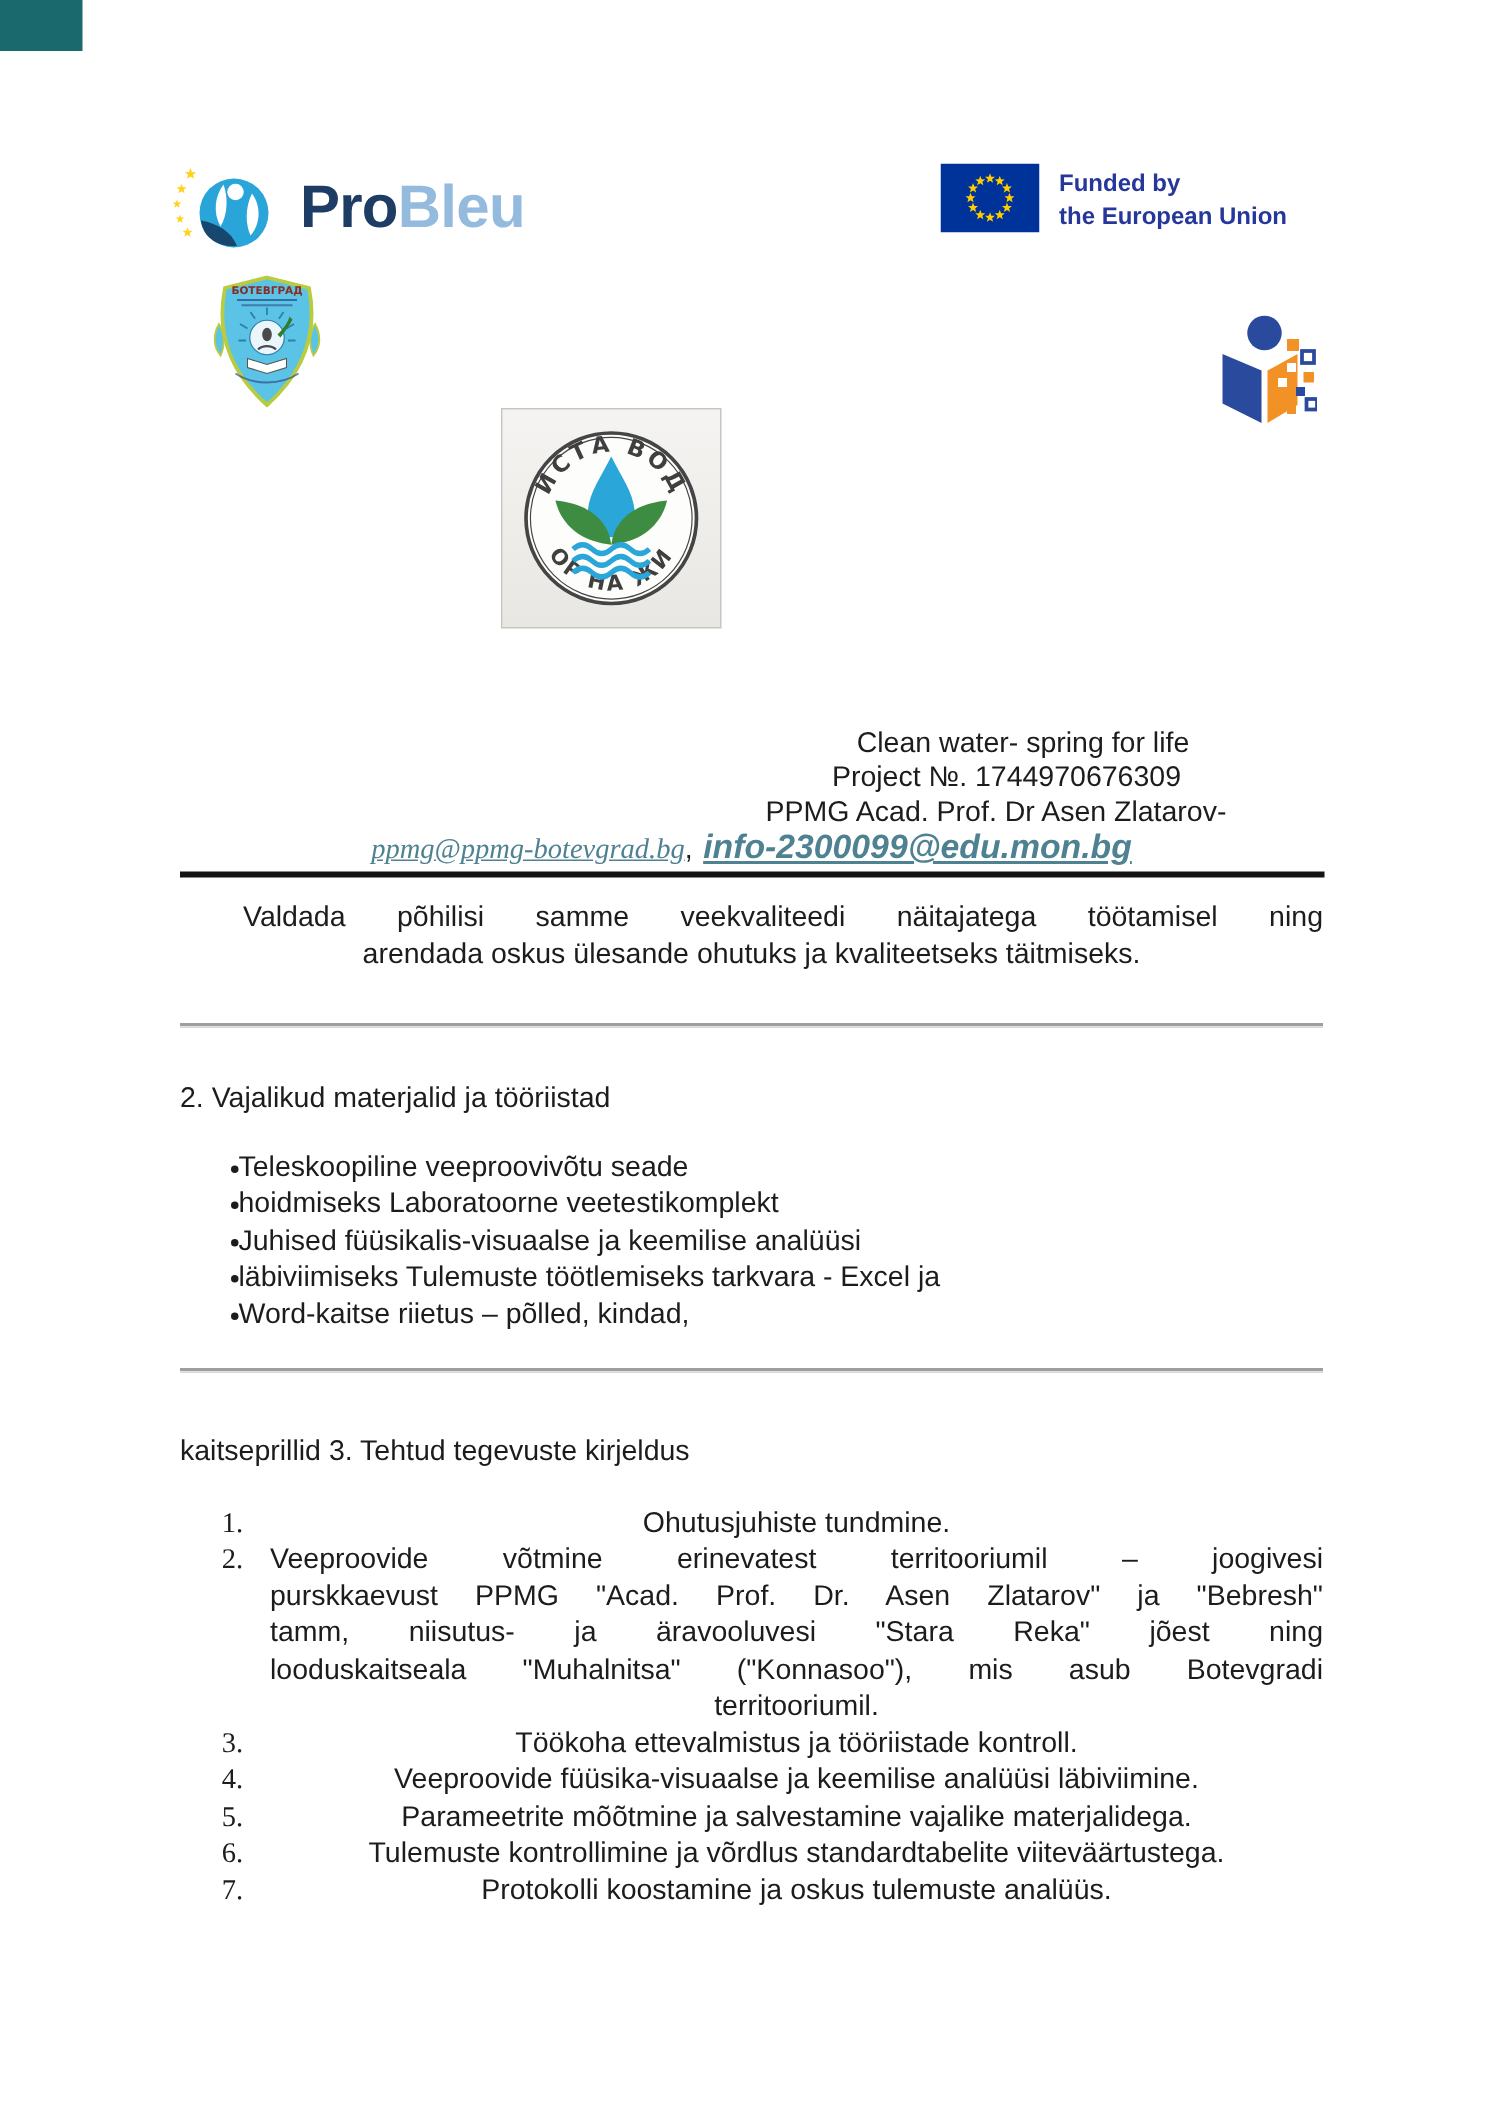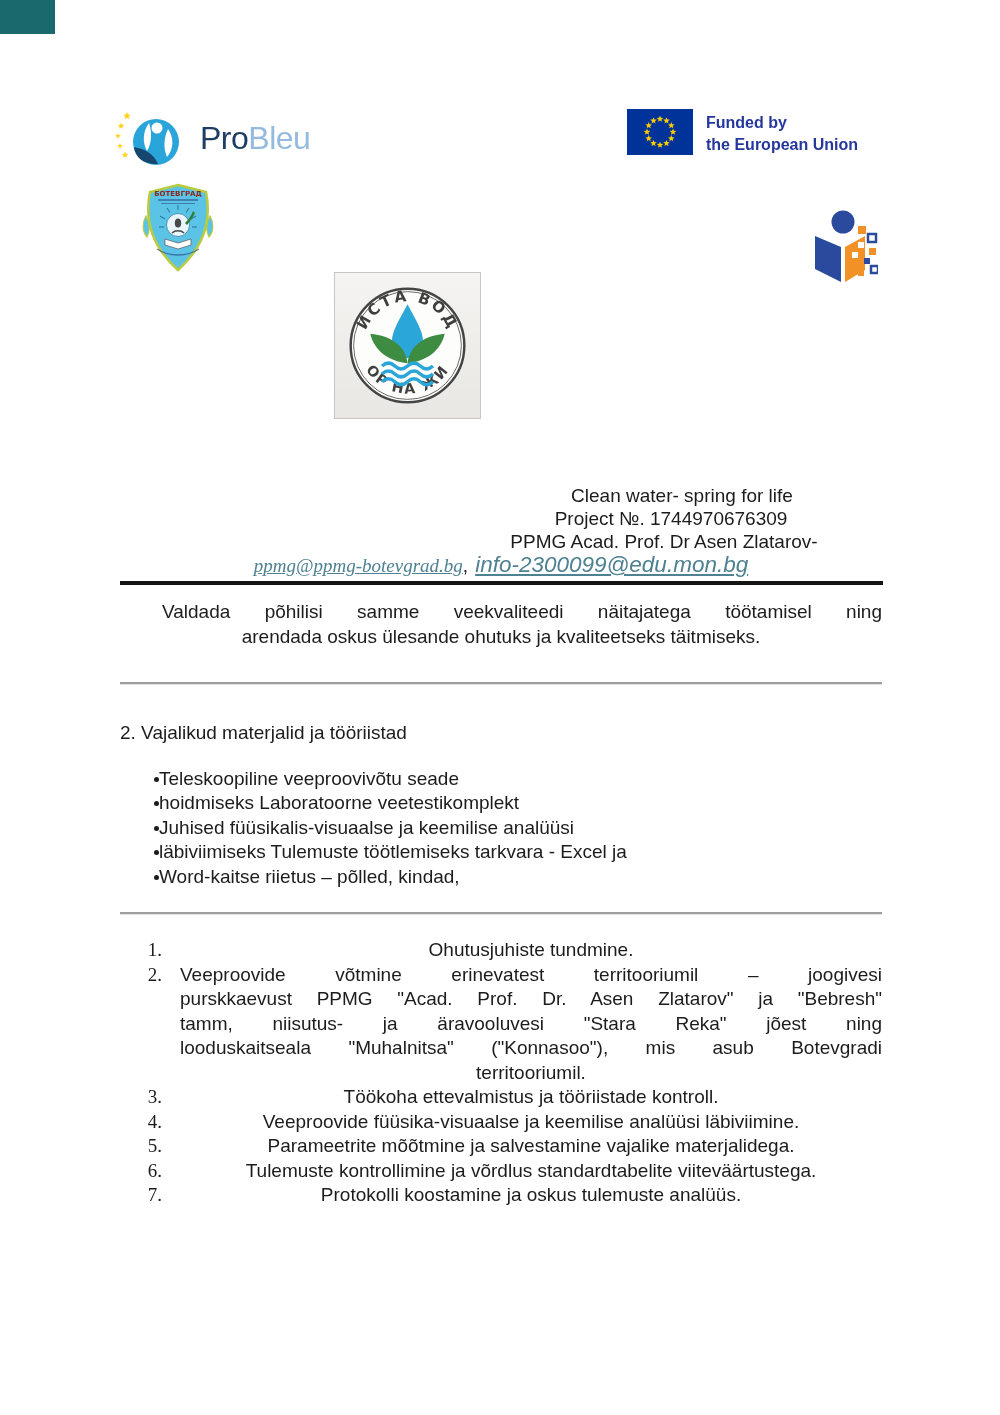--- a/index.html
+++ b/index.html
@@ -11,21 +11,21 @@
     color: #1c1c1c;
     overflow: hidden;
   }
   .abs { position: absolute; }
 
   
   .corner-mark { left:0; top:0; width:55px; height:34px; background:#19696d; }
 
   
   .probleu { left:112px; top:107px; display:flex; align-items:center; }
-  .probleu-text { font-size:32px; font-weight:normal; margin-left:10px; letter-spacing:-0.5px; }
+  .probleu-text { font-size:40px; font-weight:bold; margin-left:10px; letter-spacing:-0.5px; }
   .probleu-text .pro { color:#1e3d64; }
   .probleu-text .bleu { color:#94bade; }
 
   
   .eu-block { left:627px; top:109px; display:flex; }
   .eu-text { margin-left:13px; margin-top:3px; font-size:16px; font-weight:bold; color:#26379c; line-height:22px; }
 
   
   .school-emblem { left:139px; top:183px; }
 
@@ -38,21 +38,21 @@
   .edu-logo { left:808px; top:208px; }
 
   
   .pi-line { position:absolute; right:118px; text-align:center; font-size:19px; line-height:23px; white-space:nowrap; }
   .pi-1 { left:482px; top:484px; }
   .pi-2 { left:460px; top:507px; }
   .pi-3 { left:446px; top:530px; }
   .pi-4 { left:120px; top:552px; line-height:26px; }
   .email-link { color:#4e8191; text-decoration:underline; }
   .email-serif { font-family:"Liberation Serif", serif; font-style:italic; font-size:19px; }
-  .email-sans { font-style:italic; font-size:22.5px; }
+  .email-sans { font-style:italic; font-size:22.5px;font-weight:bold; }
   .pi-sep { color:#1c1c1c; margin-right:7px; }
 
   .rule-black { left:120px; top:581px; width:763px; height:4px; background:#141414; }
 
   
   .content { left:120px; top:600px; width:762px; font-size:19px; line-height:24.5px; }
   .jline { text-align: justify; text-align-last: justify; }
   .jline-last { text-align: center; }
   .indent-first { text-indent: 42px; }
 
@@ -235,20 +235,21 @@
         <span class="b-text">läbiviimiseks Tulemuste töötlemiseks tarkvara - Excel ja</span>
       </li>
     <li>
         <span class="bullet-dot"></span>
         <span class="b-text">Word-kaitse riietus – põlled, kindad,</span>
       </li>
   </ul>
 
   <div class="hr-gray hr-2"></div>
 
+  <div class="section-heading heading-3">kaitseprillid 3. Tehtud tegevuste kirjeldus</div>
 
   <ol class="activities">
     <li>
       <span class="li-num">1.</span>
       <div class="li-body">
           <div class="jline-last">Ohutusjuhiste tundmine.</div>
         </div>
     </li>
     <li>
       <span class="li-num">2.</span>

